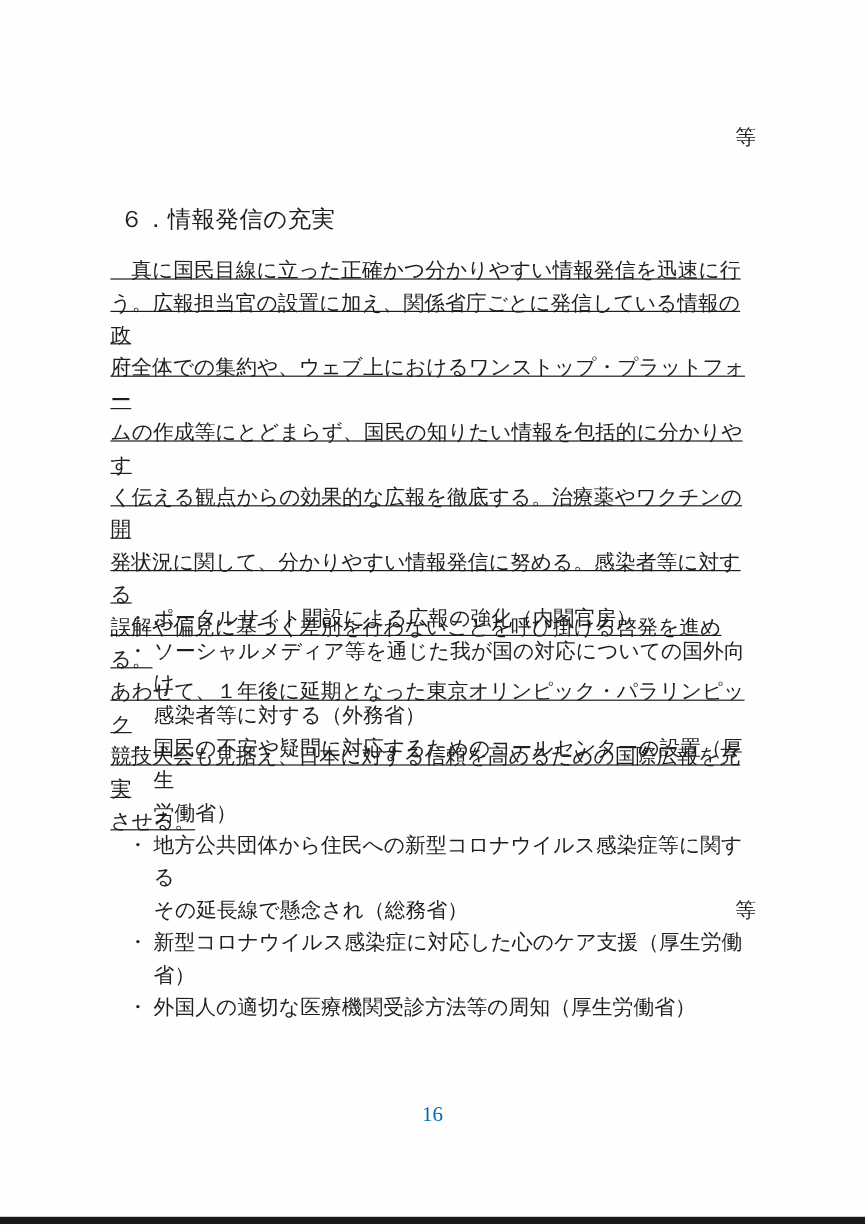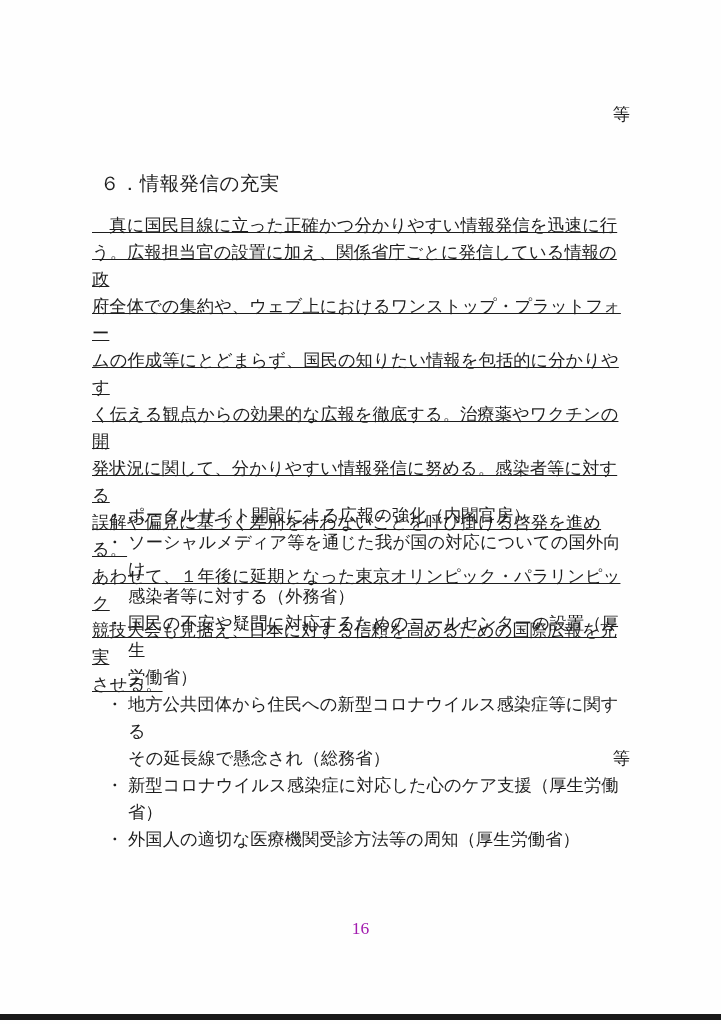--- a/index.html
+++ b/index.html
@@ -71,21 +71,21 @@
   }
   .page-number {
     position: absolute;
     top: 916px;
     left: 0;
     width: 721px;
     text-align: center;
     font-family: "Liberation Serif", serif;
     font-size: 17.5px;
     line-height: 24px;
-    color: #a21caf;
+    color: #0369a1;
   }
   .bottom-bar {
     position: absolute;
     top: 1014px;
     left: 0;
     width: 721px;
     height: 6px;
     background: #191919;
   }
 </style>

